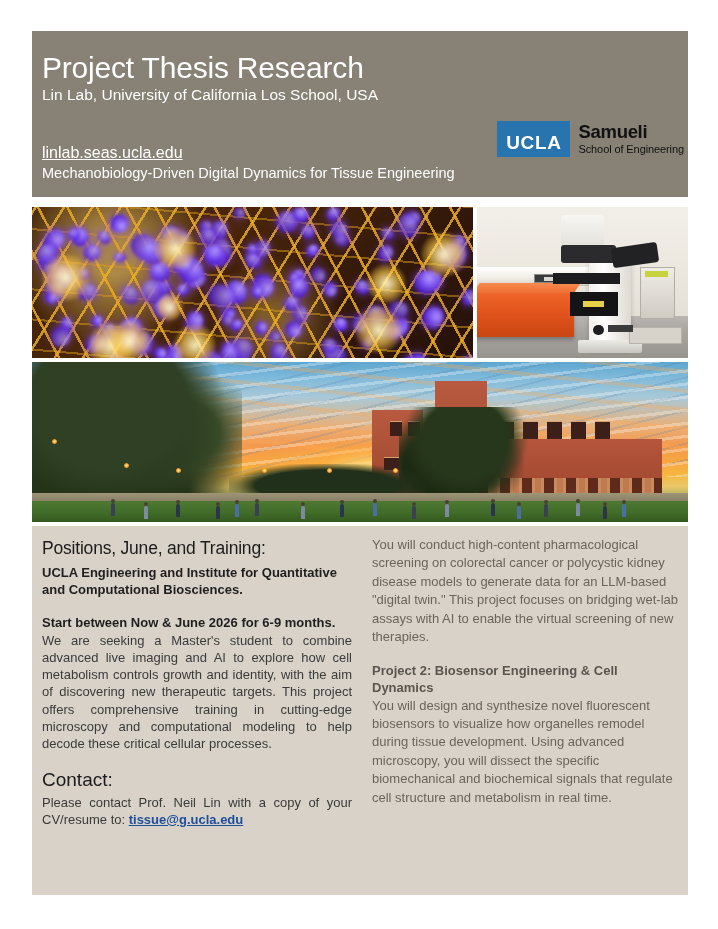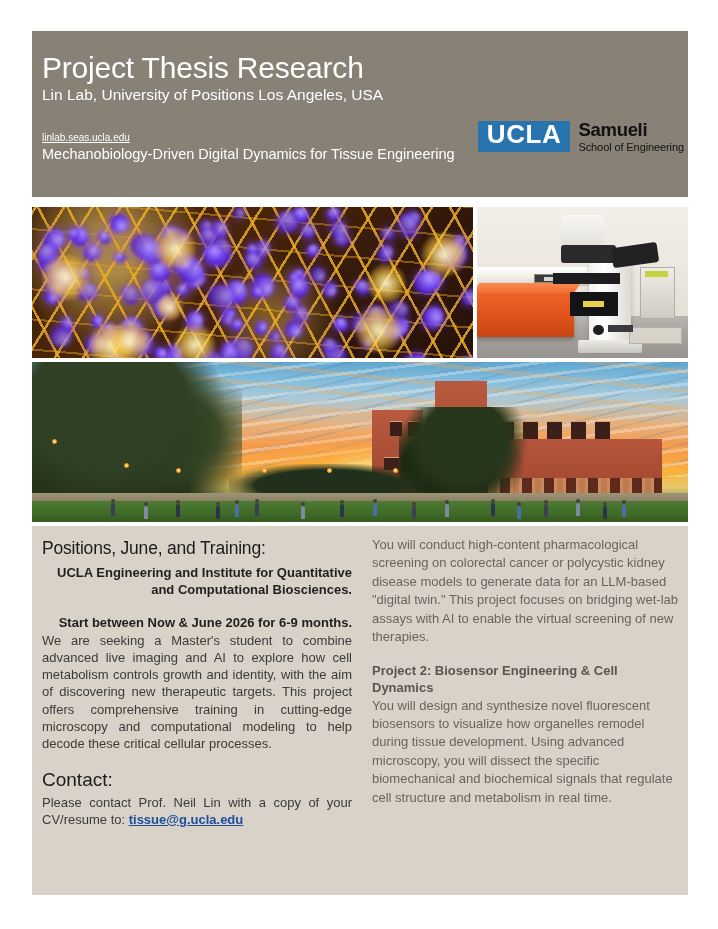--- a/index.html
+++ b/index.html
@@ -45,25 +45,25 @@
   }
   .header-sub {
     color: #ffffff;
     font-size: 15.5px;
     font-weight: 400;
     line-height: 1.2;
     padding-left: 2px;
   }
   .header-link {
     color: #ffffff;
-    font-size: 10px;
+    font-size: 16px;
     text-decoration: underline;
     display: block;
     padding-left: 2px;
-    margin-top: 27px;
+    margin-top: 38px;
     line-height: 1.25;
   }
   .header-tag {
     color: #ffffff;
     font-size: 14.5px;
     padding-left: 2px;
     line-height: 1.3;
     margin-top: 1px;
   }
 
@@ -72,24 +72,24 @@
     position: absolute;
     right: 4px;
     top: 90px;
     display: flex;
     align-items: center;
     gap: 8px;
   }
   .logo-box {
     background: #2774AE;
     color: #ffffff;
-    font-size: 26px;
+    font-size: 19px;
     font-weight: 700;
     letter-spacing: 0.6px;
-    padding: 0 9px 5px 9px;
+    padding: 12px 9px 5px 9px;
     line-height: 1;
     font-family: "Liberation Sans", sans-serif;
   }
   .logo-words {
     line-height: 1;
   }
   .logo-samueli {
     color: #111111;
     font-size: 18.5px;
     font-weight: 700;
@@ -366,21 +366,20 @@
     letter-spacing: -0.2px;
     margin: 0 0 6px 0;
     line-height: 1.15;
   }
   .bold-line {
     font-size: 13px;
     font-weight: 700;
     color: #1f1f1f;
     line-height: 1.32;
     margin: 0;
-    text-align: right;
   }
   .body-just {
     font-size: 13px;
     font-weight: 400;
     color: #3b3b3b;
     line-height: 1.33;
     text-align: justify;
     margin: 0;
   }
   .spacer-md { height: 16px; }
@@ -412,21 +411,21 @@
     margin: 0;
   }
 </style>
 </head>
 <body>
 
 <div class="poster">
 
   <div class="header">
     <h1 class="header-title">Project Thesis Research</h1>
-    <div class="header-sub">Lin Lab, University of Positions Los Angeles, USA</div>
+    <div class="header-sub">Lin Lab, University of California Los School, USA</div>
     <a class="header-link" href="#">linlab.seas.ucla.edu</a>
     <div class="header-tag">Mechanobiology-Driven Digital Dynamics for Tissue Engineering</div>
 
     <div class="logo">
       <div class="logo-box">UCLA</div>
       <div class="logo-words">
         <span class="logo-samueli">Samueli</span>
         <span class="logo-school">School of Engineering</span>
       </div>
     </div>

